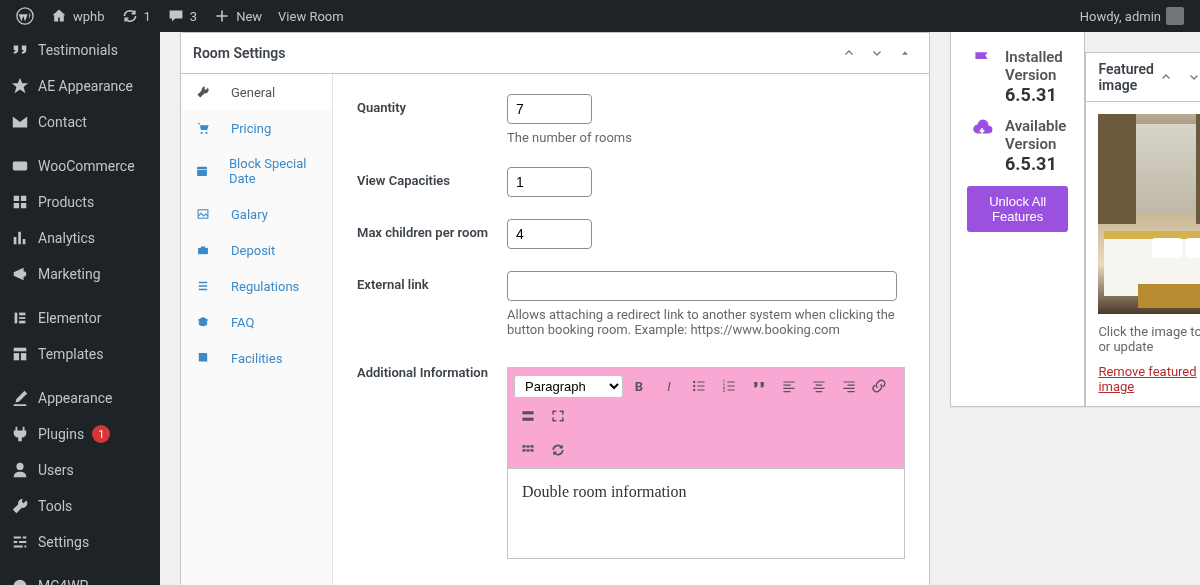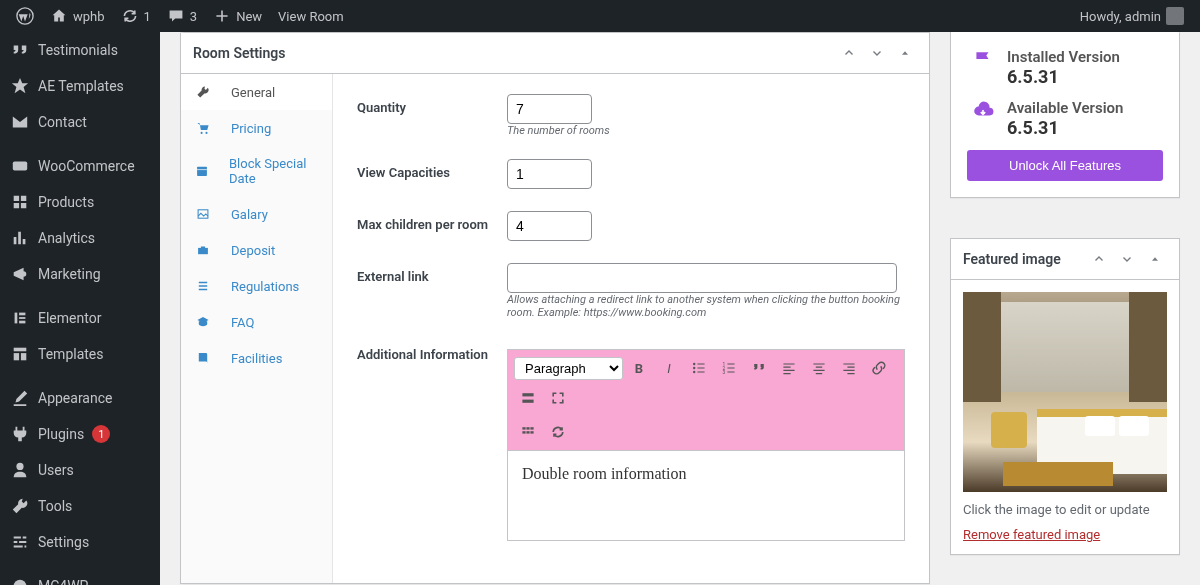--- a/index.html
+++ b/index.html
@@ -15,21 +15,21 @@
 
 .sidebar { position: absolute; top: 32px; left: 0; width: 160px; background: #1d2327; color: #c3c4c7; height: calc(585px - 32px); font-size: 14px; }
 .sidebar-item { display: flex; align-items: center; gap: 8px; padding: 8px 10px; cursor: pointer; }
 .sidebar-icon { width: 20px; height: 20px; display: inline-flex; align-items: center; justify-content: center; fill: #9ca2a7; }
 .badge { background: #d63638; color: #fff; border-radius: 9px; padding: 0 6px; font-size: 11px; min-width: 18px; height: 18px; display: inline-flex; align-items: center; justify-content: center; }
 
 
 .main { position: absolute; top: 32px; left: 160px; right: 0; bottom: 0; padding: 0 20px 20px; overflow: hidden; border-radius: 25px; }
 .columns { display: flex; gap: 20px; align-items: flex-start; }
 .col-main { flex: 1; }
-.col-side { width: 230px; display: flex; flex-direction: column; gap: 20px; }
+.col-side { width: 230px; display: flex; flex-direction: row; }
 
 
 .postbox { background: #fff; border: 1px solid #c3c4c7; box-shadow: 0 1px 1px rgba(0,0,0,.04); margin-top: 20px; }
 .postbox-header { display: flex; align-items: center; justify-content: space-between; padding: 8px 12px; border-bottom: 1px solid #c3c4c7; }
 .postbox-title { font-size: 14px; font-weight: 600; }
 .postbox-actions { display: flex; gap: 4px; }
 .handle-btn { width: 24px; height: 24px; display: flex; align-items: center; justify-content: center; color: #787c82; cursor: pointer; border-radius: 3px; border: none; background: transparent; }
 .postbox-body { padding: 0; }
 
 
@@ -40,21 +40,21 @@
 .rs-tab.active .rs-tab-icon { color: #555; }
 .rs-tab-icon { width: 16px; height: 16px; display: inline-flex; align-items: center; justify-content: center; color: #3a8ac9; }
 .rs-content { flex: 1; padding: 20px 24px; }
 
 
 .field-row { display: flex; margin-bottom: 22px; align-items: flex-start; }
 .field-label { width: 150px; font-weight: 600; font-size: 13px; padding-top: 6px; }
 .field-control { flex: 1; }
 .field-input-sm { width: 85px; padding: 4px 8px; border: 1px solid #8c8f94; border-radius: 4px; font-size: 14px; height: 30px; }
 .field-input-lg { width: 390px; padding: 4px 8px; border: 1px solid #8c8f94; border-radius: 4px; font-size: 14px; height: 30px; }
-.field-desc { color: #646970; font-size: 11px; margin-top: 0; font-style: italic; }
+.field-desc { color: #646970; font-size: 13px; margin-top: 6px; }
 
 
 .add-media-btn { display: inline-flex; align-items: center; gap: 5px; padding: 4px 10px; border: 1px solid #2271b1; border-radius: 3px; color: #2271b1; background: #f6f7f7; cursor: pointer; font-size: 13px; height: 28px; }
 .editor-tabs { float: right; display: flex; }
 .editor-tab { padding: 5px 12px; border: 1px solid #c3c4c7; background: #f0f0f1; cursor: pointer; font-size: 13px; border-bottom: none; }
 .editor-tab.active { background: #e9e9e9; border-bottom: 1px solid #e9e9e9; position: relative; z-index: 2; }
 .editor-toolbar { clear: both; margin-top: 8px; border: 1px solid #c3c4c7; background: #f9a8d4; padding: 4px 6px; display: flex; flex-wrap: wrap; gap: 2px; align-items: center; }
 .toolbar-select { padding: 2px 20px 2px 6px; border: 1px solid #c3c4c7; border-radius: 3px; font-size: 13px; background: #fff; }
 .toolbar-btn { width: 28px; height: 28px; display: inline-flex; align-items: center; justify-content: center; cursor: pointer; color: #555; border-radius: 2px; }
 .editor-body { border: 1px solid #c3c4c7; border-top: none; padding: 14px; min-height: 90px; font-family: Georgia, serif; font-size: 16px; color: #333; }
@@ -146,21 +146,21 @@
         </svg>
       </span>
       <span>Testimonials</span>
     </div>
   <div class="sidebar-item">
       <span class="sidebar-icon">
         <svg viewBox="0 0 20 20" width="18" height="18" fill="currentColor">
           <path d="M10 1l2.5 6H19l-5 4 2 7-6-4-6 4 2-7-5-4h6.5z"></path>
         </svg>
       </span>
-      <span>AE Templates</span>
+      <span>AE Appearance</span>
     </div>
   <div class="sidebar-item">
       <span class="sidebar-icon">
         <svg viewBox="0 0 20 20" width="18" height="18" fill="currentColor">
           <path d="M2 4h16v12H2zM2 4l8 6 8-6"></path>
         </svg>
       </span>
       <span>Contact</span>
     </div>
   <div style="height:8px"></div>

